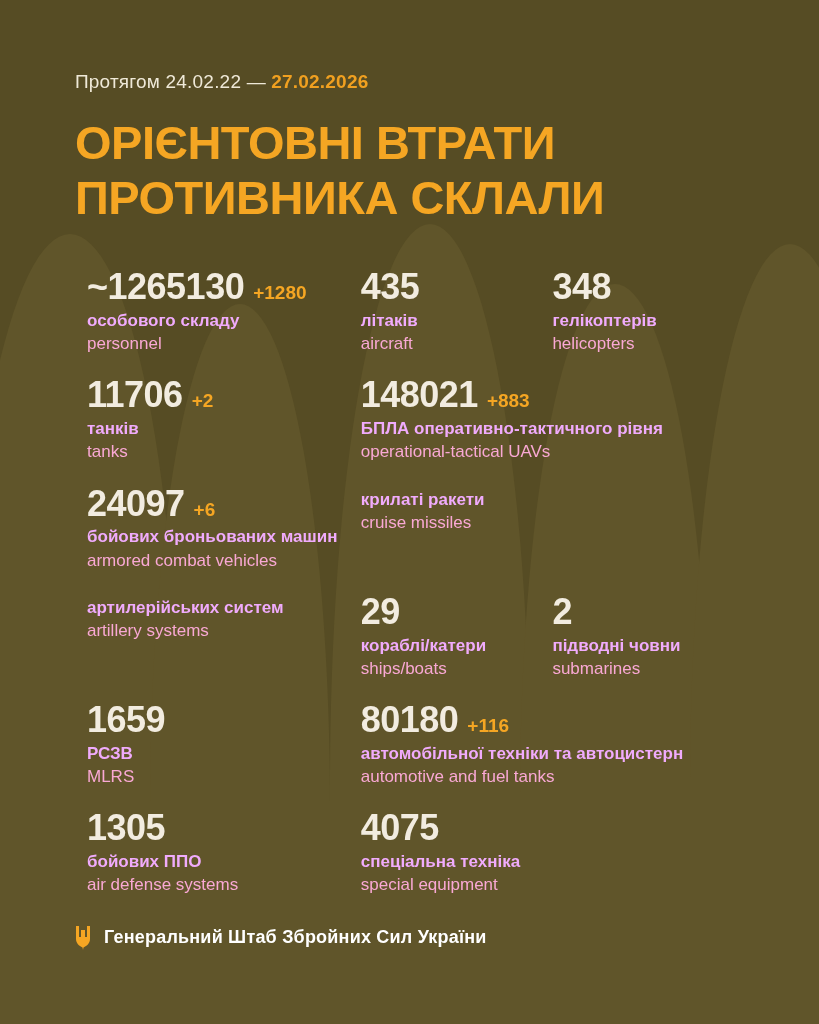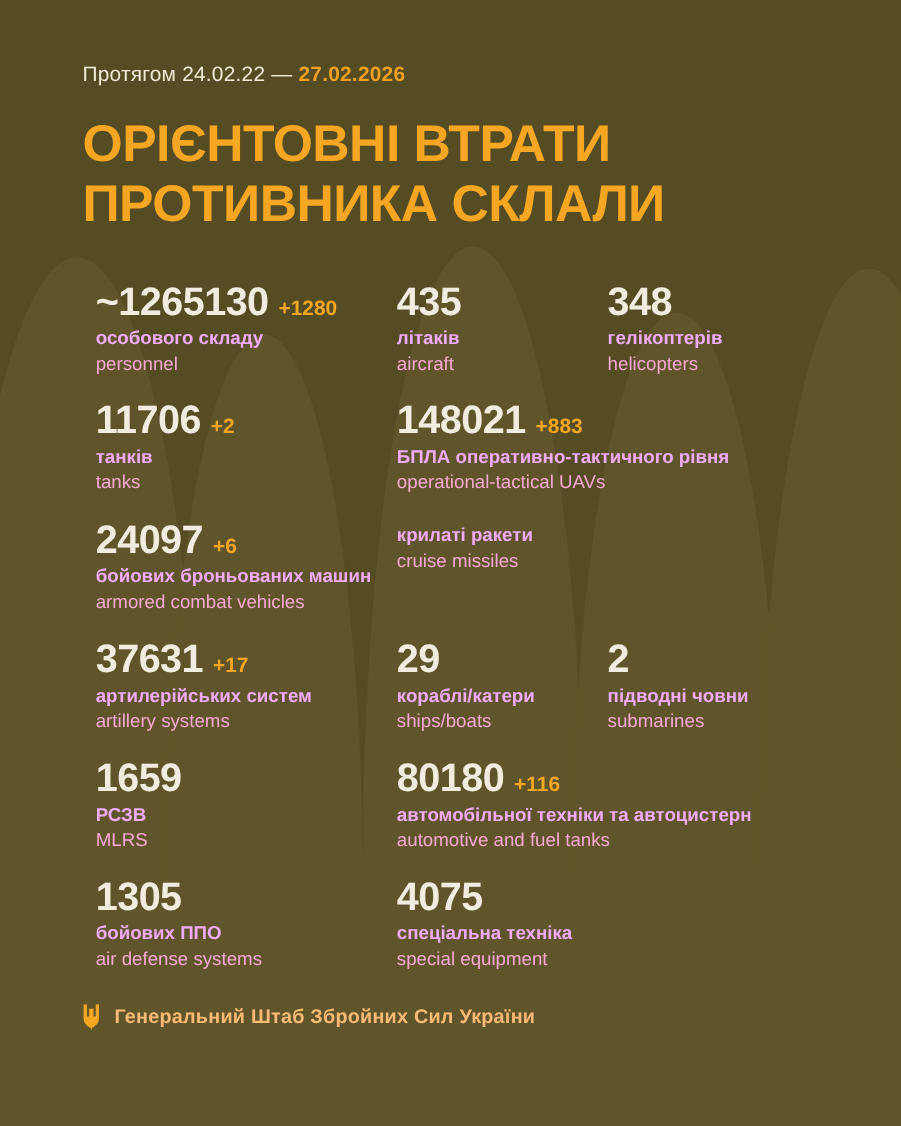--- a/index.html
+++ b/index.html
@@ -35,21 +35,21 @@
   }
   .blade.b1 { left: -40px; width: 220px; height: 790px; }
   .blade.b2 { left: 150px; width: 180px; height: 720px; }
   .blade.b3 { left: 330px; width: 200px; height: 800px; }
   .blade.b4 { left: 520px; width: 190px; height: 740px; }
   .blade.b5 { left: 690px; width: 200px; height: 780px; }
 
   .content {
     position: relative;
     z-index: 2;
-    padding: 0 75px;
+    padding: 13px 75px;
   }
   .period {
     padding-top: 58px;
     font-size: 19px;
     color: #efe9d8;
     letter-spacing: 0.2px;
   }
   .period .date {
     color: #f0a020;
     font-weight: bold;
@@ -123,21 +123,21 @@
     padding-bottom: 40px;
   }
   .trident {
     width: 16px;
     height: 24px;
     flex: none;
   }
   .footer-text {
     font-size: 18px;
     font-weight: bold;
-    color: #fdba74;
+    color: #ffffff;
     letter-spacing: 0.2px;
   }
 </style>
 </head>
 <body>
 
 <div class="page">
 
   <div class="bg-shapes">
     <div class="blade b1"></div>
@@ -218,24 +218,20 @@
           <div class="label-en">armored combat vehicles</div>
         </div>
         <div class="item col-wide">
           <div class="label-ua">крилаті ракети</div>
           <div class="label-en">cruise missiles</div>
         </div>
       </div>
 
       <div class="row">
         <div class="item col-a">
-          <div class="val-line">
-            <span class="value">37631</span>
-            <span class="delta">+17</span>
-          </div>
           <div class="label-ua">артилерійських систем</div>
           <div class="label-en">artillery systems</div>
         </div>
         <div class="item col-b">
           <div class="val-line">
             <span class="value">29</span>
             <span class="delta"></span>
           </div>
           <div class="label-ua">кораблі/катери</div>
           <div class="label-en">ships/boats</div>

